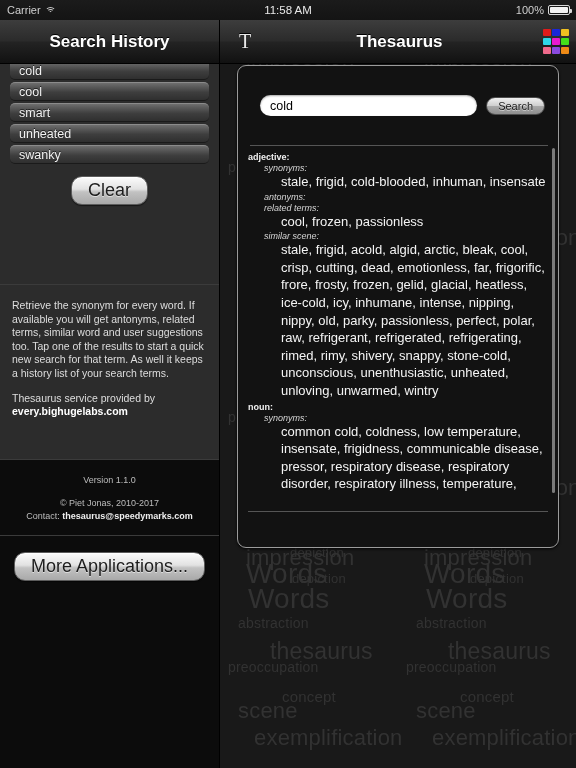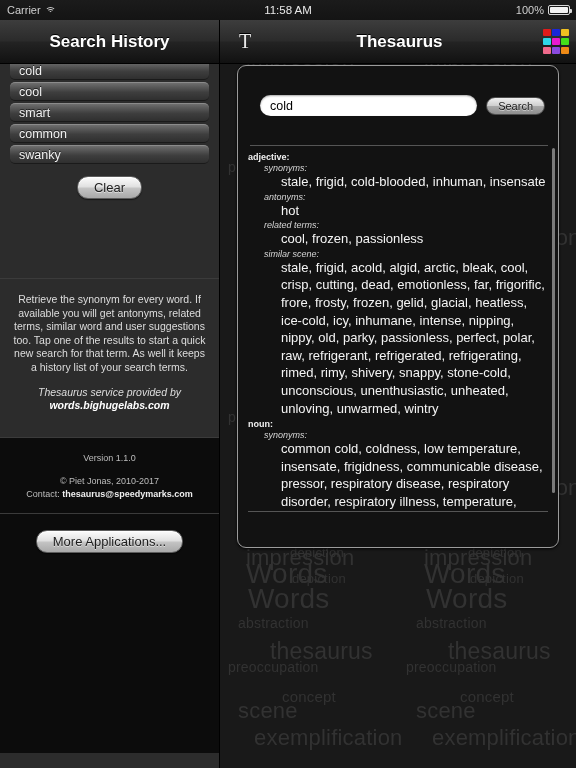--- a/index.html
+++ b/index.html
@@ -67,32 +67,32 @@
   .hist-row {
     height:19px; margin-bottom:2px; border-radius:5px;
     background:linear-gradient(#6e6e6e 0%,#5a5a5a 22%,#3e3e3e 55%,#2f2f2f 100%);
     border-top:1px solid #8b8b8b; border-bottom:1px solid #1a1a1a;
     display:flex; align-items:center; padding-left:9px;
     font-size:12.5px; color:#f2f2f2; text-shadow:0 -1px 0 rgba(0,0,0,.65);
     cursor:pointer;
   }
   .clear-wrap { display:flex; justify-content:center; margin-top:12px; }
   .pill-btn {
-    font-size:13px; color:#1d1d1d; font-weight:normal;
+    font-size:18px; color:#1d1d1d; font-weight:normal;
     padding:3px 16px; border-radius:11px;
     background:linear-gradient(#fcfcfc 0%,#e2e2e2 45%,#c2c2c2 55%,#a9a9a9 100%);
     border:1px solid #5c5c5c; box-shadow:0 1px 1px rgba(0,0,0,.5), inset 0 1px 0 #fff;
     cursor:pointer; text-shadow:0 1px 0 rgba(255,255,255,.55);
   }
   .sb-divider { height:1px; background:#141414; border-bottom:1px solid #3b3b3b; }
   .about-text {
-    padding:14px 12px 0 12px; font-size:10.5px; line-height:13.6px; color:#dedede;text-align:center;
+    padding:14px 12px 0 12px; font-size:10.5px; line-height:13.6px; color:#dedede;
   }
   .about-text p { margin-bottom:11px; }
-  .about-text p:last-child { margin-bottom:0;font-style:italic; }
+  .about-text p:last-child { margin-bottom:16px; }
   .about-text b { font-weight:bold; color:#fff; }
   .credits {
     background:#0c0c0c; padding:14px 10px 12px 10px; text-align:center;
     font-size:9px; color:#bdbdbd; line-height:13px;
   }
   .credits .ver { font-size:9px; margin-bottom:10px; }
   .credits b { color:#eee; }
   .more-wrap { display:flex; justify-content:center; padding-top:16px; background:#0c0c0c; }
 
   
@@ -200,39 +200,39 @@
         <div class="hist-row">
           <span>cold</span>
         </div>
         <div class="hist-row">
           <span>cool</span>
         </div>
         <div class="hist-row">
           <span>smart</span>
         </div>
         <div class="hist-row">
-          <span>common</span>
+          <span>unheated</span>
         </div>
         <div class="hist-row">
           <span>swanky</span>
         </div>
       </div>
 
     <div class="clear-wrap">
       <button class="pill-btn">Clear</button>
     </div>
 
     <div style="height:79px"></div>
     <div class="sb-divider"></div>
 
     <div class="about-text">
       <p>Retrieve the synonym for every word. If available you will get antonyms, related terms, similar word and user suggestions too. Tap one of the results to start a quick new search for that term. As well it keeps a history list of your search terms.</p>
       <p>
         <span>Thesaurus service provided by</span><br>
-        <b>words.bighugelabs.com</b>
+        <b>every.bighugelabs.com</b>
       </p>
     </div>
 
     <div style="height:24px"></div>
     <div class="sb-divider"></div>
 
     <div class="credits">
       <div class="ver">Version 1.1.0</div>
       <div>© Piet Jonas, 2010-2017</div>
       <div>
@@ -335,21 +335,20 @@
         <button class="search-btn">Search</button>
       </div>
 
       <div class="results">
         <div class="res-hr"></div>
         <div id="results-list">
             <div class="pos">adjective:</div>
             <div class="cat">synonyms:</div>
             <div class="words"><i>stale, </i><i>frigid, </i><i>cold-blooded, </i><i>inhuman, </i><i>insensate</i></div>
             <div class="cat">antonyms:</div>
-            <div class="words"><i>hot</i></div>
             <div class="cat">related terms:</div>
             <div class="words"><i>cool, </i><i>frozen, </i><i>passionless</i></div>
             <div class="cat">similar scene:</div>
             <div class="words"><i>stale, </i><i>frigid, </i><i>acold, </i><i>algid, </i><i>arctic, </i><i>bleak, </i><i>cool, </i><i>crisp, </i><i>cutting, </i><i>dead, </i><i>emotionless, </i><i>far, </i><i>frigorific, </i><i>frore, </i><i>frosty, </i><i>frozen, </i><i>gelid, </i><i>glacial, </i><i>heatless, </i><i>ice-cold, </i><i>icy, </i><i>inhumane, </i><i>intense, </i><i>nipping, </i><i>nippy, </i><i>old, </i><i>parky, </i><i>passionless, </i><i>perfect, </i><i>polar, </i><i>raw, </i><i>refrigerant, </i><i>refrigerated, </i><i>refrigerating, </i><i>rimed, </i><i>rimy, </i><i>shivery, </i><i>snappy, </i><i>stone-cold, </i><i>unconscious, </i><i>unenthusiastic, </i><i>unheated, </i><i>unloving, </i><i>unwarmed, </i><i>wintry</i></div>
             <div class="pos">noun:</div>
             <div class="cat">synonyms:</div>
             <div class="words"><i>common cold, </i><i>coldness, </i><i>low temperature, </i><i>insensate, </i><i>frigidness, </i><i>communicable disease, </i><i>pressor, </i><i>respiratory disease, </i><i>respiratory disorder, </i><i>respiratory illness, </i><i>temperature, </i></div>
           </div>
       </div>
       <div class="scrollbar"></div>

